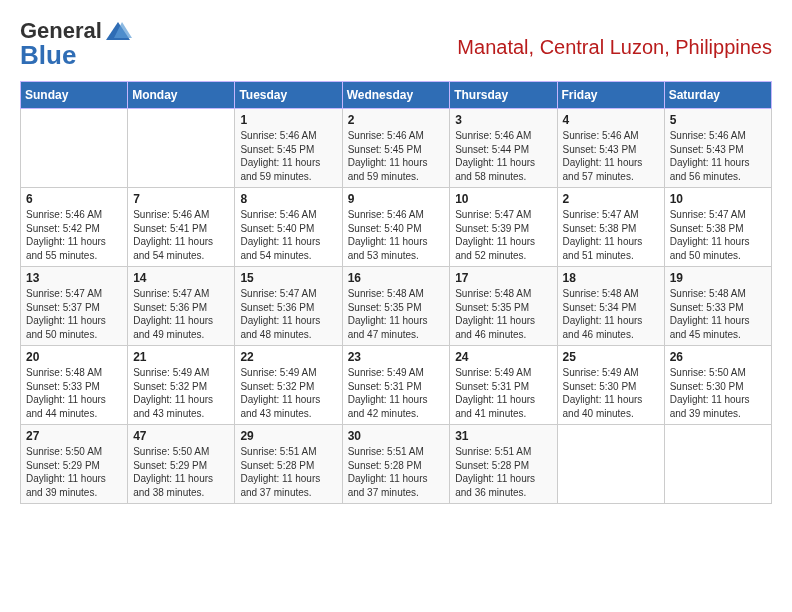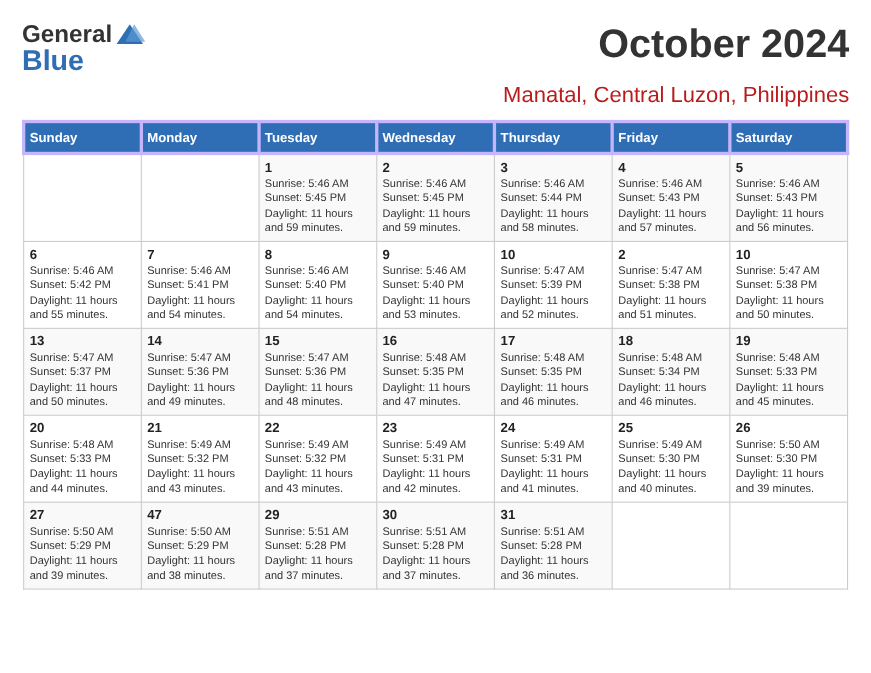--- a/index.html
+++ b/index.html
@@ -56,21 +56,21 @@
       border-collapse: collapse;
       font-size: 11px;
     }
     .calendar thead tr th {
       background: #2f6db5;
       color: #fff;
       padding: 6px 4px;
       text-align: left;
       font-size: 12px;
       font-weight: bold;
-      border: 3px solid #c4b5fd;
+      border: 1px solid #c4b5fd;
     }
     .calendar tbody tr td {
       border: 1px solid #ccc;
       vertical-align: top;
       padding: 4px 5px;
       width: 108px;
       min-height: 70px;
       background: #fff;
     }
     .calendar tbody tr:nth-child(odd) td {
@@ -101,21 +101,20 @@
       <svg class="logo-icon" viewBox="0 0 28 22" xmlns="http://www.w3.org/2000/svg">
         <polygon points="14,2 26,20 2,20" fill="#2f6db5"></polygon>
         <polygon points="18,2 28,18 10,18" fill="#5b9bd5" opacity="0.7"></polygon>
       </svg>
     </div>
     <div style="display:flex; align-items:center; margin-top:-2px;">
       <span class="logo-blue" style="color:#2f6db5; font-size:26px; font-weight:bold;">Blue</span>
     </div>
   </div>
   <div class="title-block">
-    <div class="month-title">October 2024</div>
     <div class="subtitle">Manatal, Central Luzon, Philippines</div>
   </div>
 </div>
 
 <table class="calendar">
   <thead>
     <tr>
     <th>Sunday</th>
         <th>Monday</th>
         <th>Tuesday</th>

